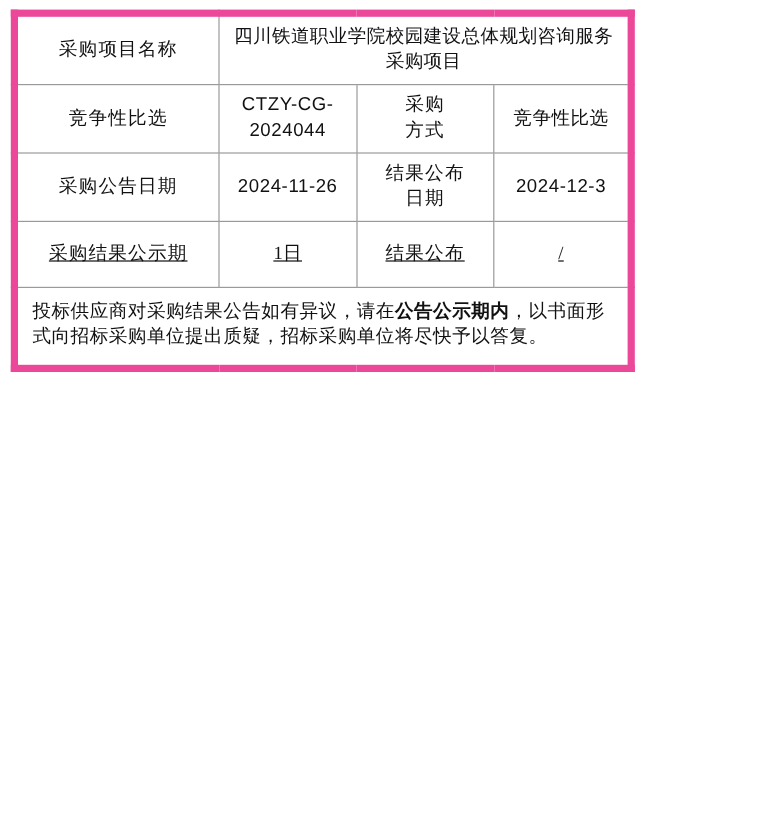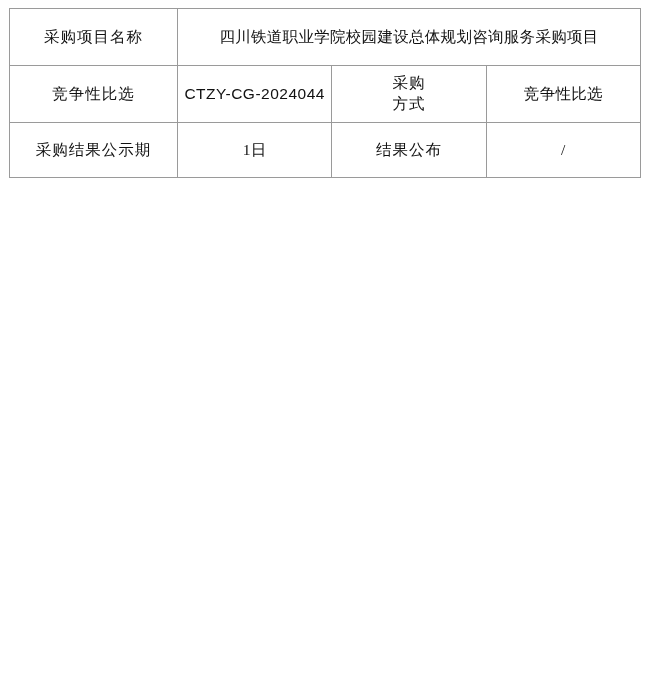--- a/index.html
+++ b/index.html
@@ -14,24 +14,24 @@
     color: #111111;
     overflow: hidden;
   }
   .sheet {
     width: 650px;
     height: 688px;
     box-sizing: border-box;
     padding: 8px 9px 8px 9px;
   }
   table.proc-table {
-    width: 632px;
+    width: 520px;
     border-collapse: collapse;
     table-layout: fixed;
-    border: 1px solid #ec4899;
+    border: 6px solid #ec4899;
   }
   table.proc-table td {
     border: 1px solid #9a9a9a;
     padding: 6px 6px;
     font-size: 15.5px;
     line-height: 1.35;
     text-align: center;
     vertical-align: middle;
     color: #111111;
   }
@@ -41,21 +41,21 @@
   }
   td.value {
     letter-spacing: 0.3px;
   }
   td.value-mono {
     font-family: Liberation Sans, sans-serif;
     letter-spacing: 0.5px;
   }
   .r-tall td { height: 44px; }
   .r-short td { height: 38px; }
-  .r-mid td { height: 42px; }
+  .r-mid td { height: 42px; text-decoration: underline; }
   .note-cell {
     text-align: left !important;
     padding: 10px 12px 12px 12px !important;
     line-height: 1.75;
     font-size: 15.5px;
     letter-spacing: 0.4px;
   }
   .note-cell b {
     font-weight: bold;
   }
@@ -75,29 +75,39 @@
       </tr>
 
       <tr class="r-tall">
         <td class="label">竞争性比选</td>
         <td class="value value-mono" style="width:175px">CTZY-CG-2024044</td>
         <td class="label" style="width:100px">采购
 方式</td>
         <td class="value">竞争性比选</td>
       </tr>
 
+      <tr class="r-tall">
+        <td class="label">采购公告日期</td>
+        <td class="value value-mono">2024-11-26</td>
+        <td class="label">结果公布
+日期</td>
+        <td class="value value-mono">2024-12-3</td>
+      </tr>
 
       <tr class="r-mid">
         <td class="label">采购结果公示期</td>
         <td class="value">1日</td>
         <td class="label">结果公布</td>
         <td class="value">/</td>
       </tr>
 
 
 
 
 
 
 
+      <tr>
+        <td class="note-cell" colspan="4"><span>投标供应商对采购结果公告如有异议，请在</span><b>公告公示期内</b><span>，以书面形式向招标采购单位提出质疑，招标采购单位将尽快予以答复。</span></td>
+      </tr>
     </tbody>
   </table>
 </div>
 
 </body></html>

